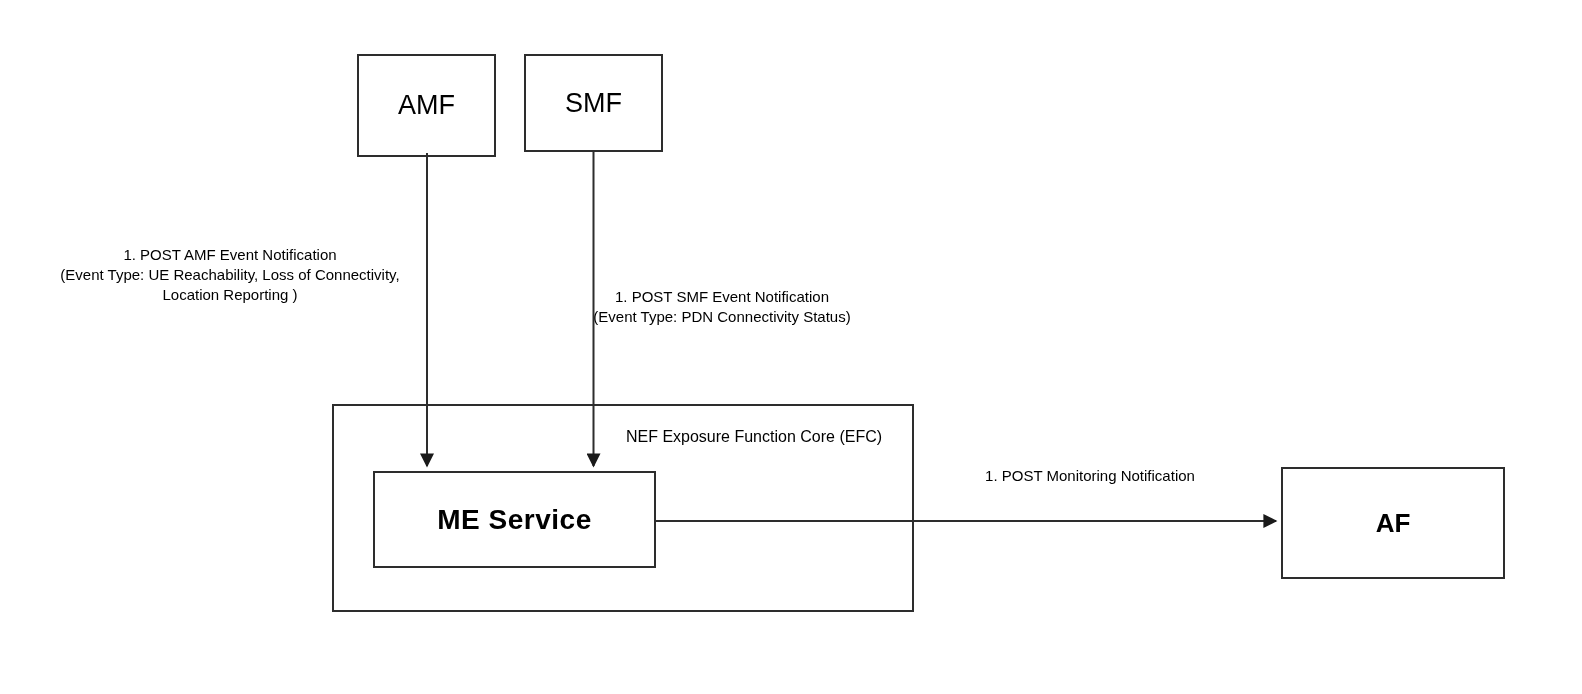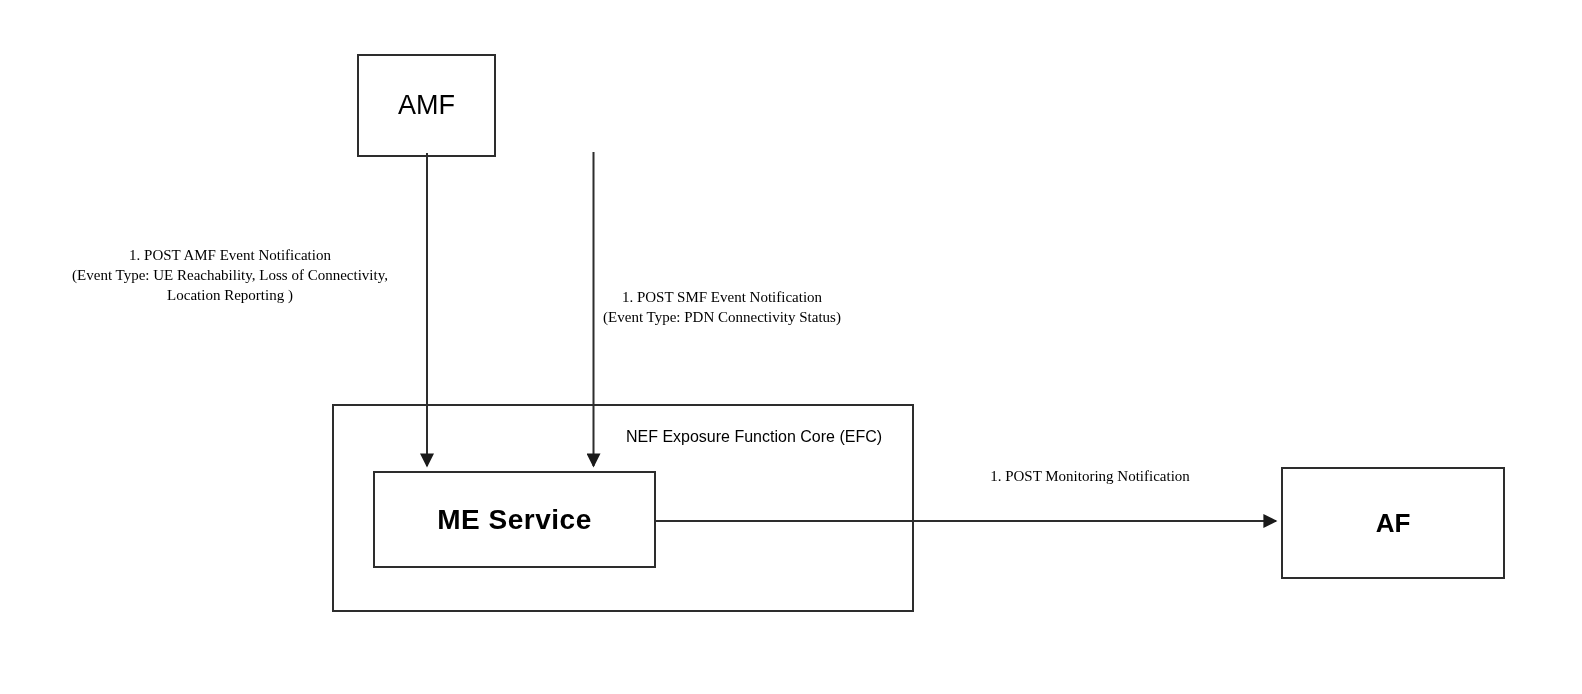--- a/index.html
+++ b/index.html
@@ -48,21 +48,20 @@
 
   #af-box { left: 1281px; top: 467px; width: 224px; height: 112px; }
   #af-box .node-label { font-size: 26px; font-weight: 700; }
 
   .edge-label {
     position: absolute;
     text-align: center;
     font-size: 15px;
     line-height: 20px;
     z-index: 3;
-    font-family: Liberation Serif, serif;
   }
   #amf-edge-label { left: 30px;  top: 245px; width: 400px; }
   #smf-edge-label { left: 572px; top: 243px; width: 300px; margin-top: 44px; }
   #me-af-edge-label { left: 940px; top: 466px; width: 300px; }
 
   #wires {
     position: absolute;
     left: 0; top: 0;
     width: 1582px;
     height: 694px;
@@ -82,20 +81,23 @@
     </defs>
     <line x1="427" y1="153" x2="427" y2="466" stroke="#2d2d2d" stroke-width="2" marker-end="url(#arrow)"></line>
     <line x1="593.5" y1="152" x2="593.5" y2="466" stroke="#2d2d2d" stroke-width="2" marker-end="url(#arrow)"></line>
     <line x1="656" y1="521" x2="1276" y2="521" stroke="#2d2d2d" stroke-width="2" marker-end="url(#arrow)"></line>
   </svg>
 
   <div class="node" id="amf-box">
     <span class="node-label">AMF</span>
   </div>
 
+  <div class="node" id="smf-box">
+    <span class="node-label">SMF</span>
+  </div>
 
   <div class="node" id="nef-box">
     <div id="nef-label">NEF Exposure Function Core (EFC)</div>
   </div>
 
   <div class="node" id="af-box">
     <span class="node-label">AF</span>
   </div>
 
   <div class="node" id="me-box">

